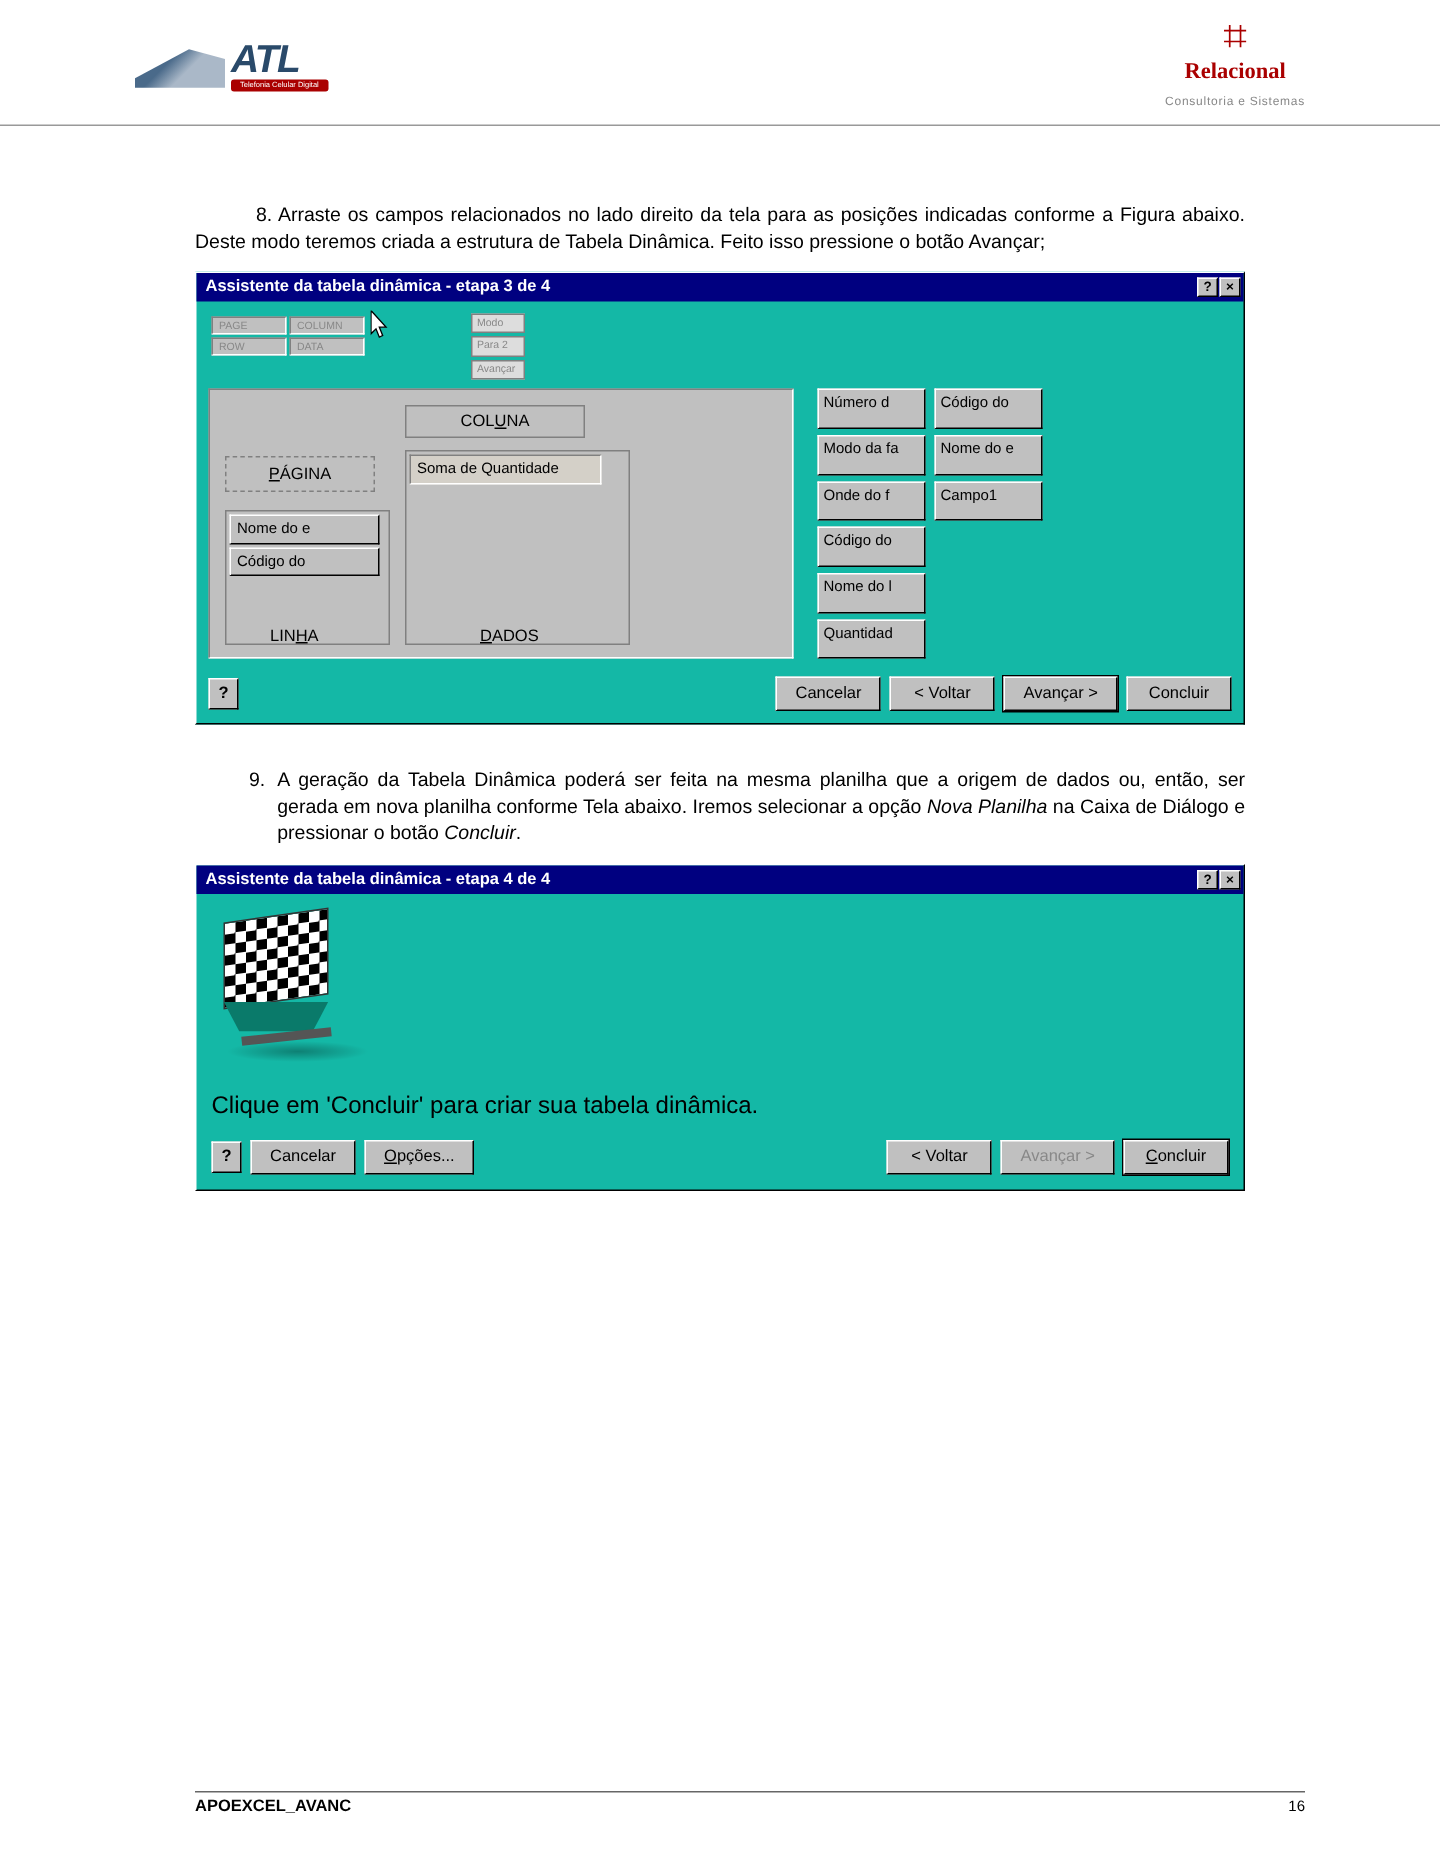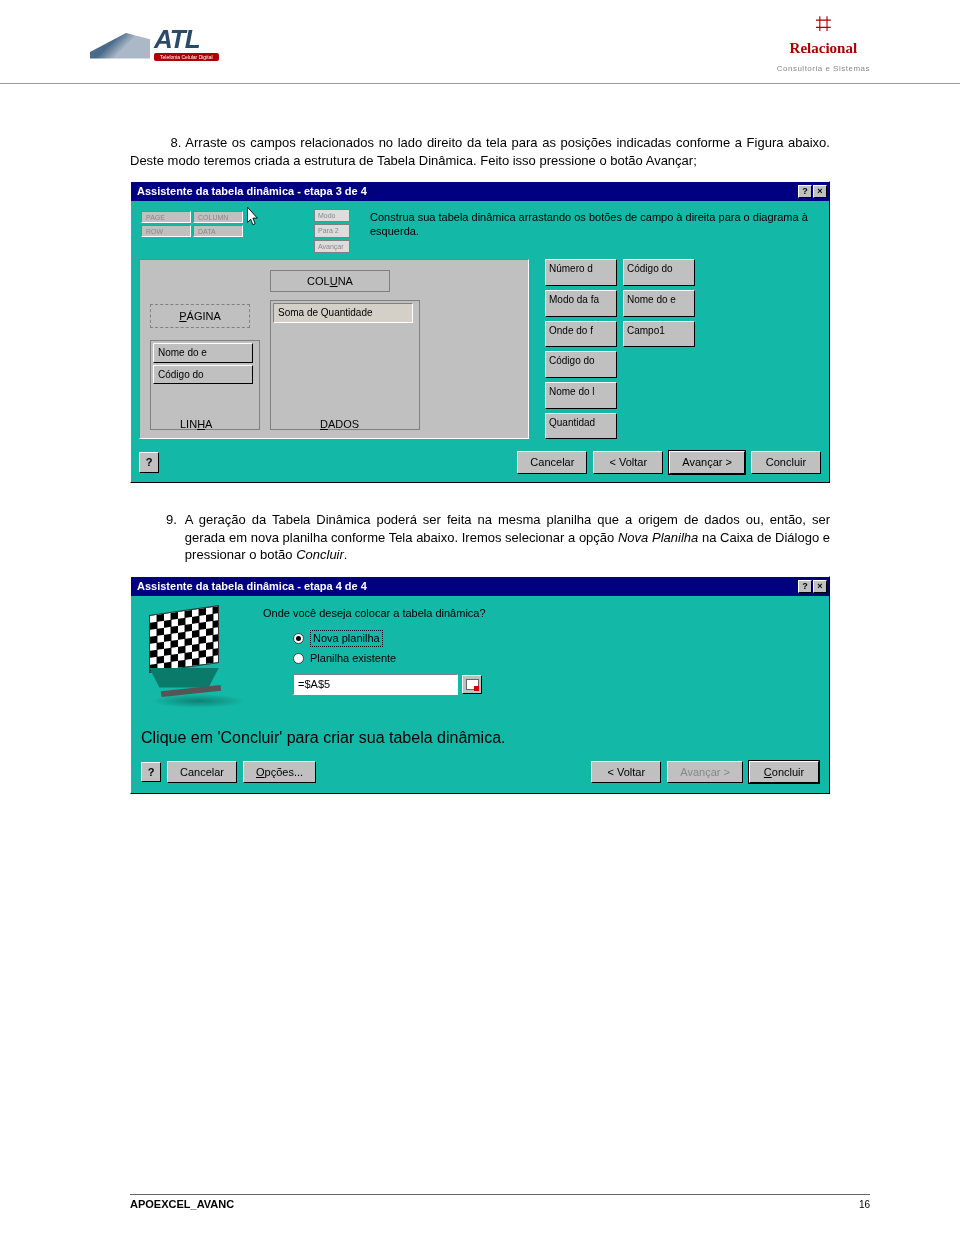--- a/index.html
+++ b/index.html
@@ -444,37 +444,36 @@
           </div>
           <svg class="cursor" style="left:108px;top:-2px" viewBox="0 0 12 18">
               <path d="M0 0 L0 14 L3 11 L5 16 L7 15 L5 10 L9 10 Z" fill="#fff" stroke="#000" stroke-width="0.8"></path>
             </svg>
         </div>
         <div class="mini-btns">
           <div class="mini-btn">Modo</div>
           <div class="mini-btn">Para 2</div>
           <div class="mini-btn">Avançar</div>
         </div>
-        <div class="instr">Construa sua tabela dinâmica arrastando os botões de campo à direita para o diagrama à esquerda.</div>
       </div>
 
       <div class="layout-area">
         <div class="pivot-layout">
           <div class="pv-page">
               <span><span class="underline-char">P</span>ÁGINA</span>
             </div>
           <div class="pv-col">
               <span>COL<span class="underline-char">U</span>NA</span>
             </div>
           <div class="pv-row">
             <div class="fld-btn">Nome do e</div>
             <div class="fld-btn">Código do</div>
           </div>
           <div class="pv-data">
-            <div class="fld-btn sunken" style="width:140px">Soma de Quantidade</div>
+            <div class="fld-btn sunken" style="width:128px">Soma de Quantidade</div>
           </div>
           <div class="pv-row-lbl">LIN<span class="underline-char">H</span>A</div>
           <div class="pv-data-lbl"><span class="underline-char">D</span>ADOS</div>
         </div>
         <div class="field-list">
           <div class="fl-btn">Número d</div>
           <div class="fl-btn">Código do</div>
           <div class="fl-btn">Modo da fa</div>
           <div class="fl-btn">Nome do e</div>
           <div class="fl-btn">Onde do f</div>
@@ -515,35 +514,20 @@
         <div class="tbtn">×</div>
       </div>
     </div>
     <div class="d2-body">
       <div class="flag">
         <div class="flag-check"></div>
         <div class="flag-fold"></div>
         <div class="flag-pole"></div>
         <div class="flag-shadow"></div>
       </div>
-      <div class="d2-right">
-        <div class="prompt">Onde você deseja colocar a tabela dinâmica?</div>
-        <div class="radio-row">
-          <div class="radio sel"></div>
-          <span class="dotted">Nova planilha</span>
-        </div>
-        <div class="radio-row">
-          <div class="radio"></div>
-          <span>Planilha existente</span>
-        </div>
-        <div class="refbox">
-          <div class="refinput">=$A$5</div>
-          <div class="refbtn"></div>
-        </div>
-      </div>
     </div>
     <div class="d2-hint">Clique em 'Concluir' para criar sua tabela dinâmica.</div>
     <div class="d2-footer">
       <div class="btn small">?</div>
       <div class="btn">Cancelar</div>
       <div class="btn"><span class="underline-char">O</span>pções...</div>
       <div class="spacer"></div>
       <div class="btn">&lt; Voltar</div>
       <div class="btn disabled">Avançar &gt;</div>
       <div class="btn default"><span class="underline-char">C</span>oncluir</div>

